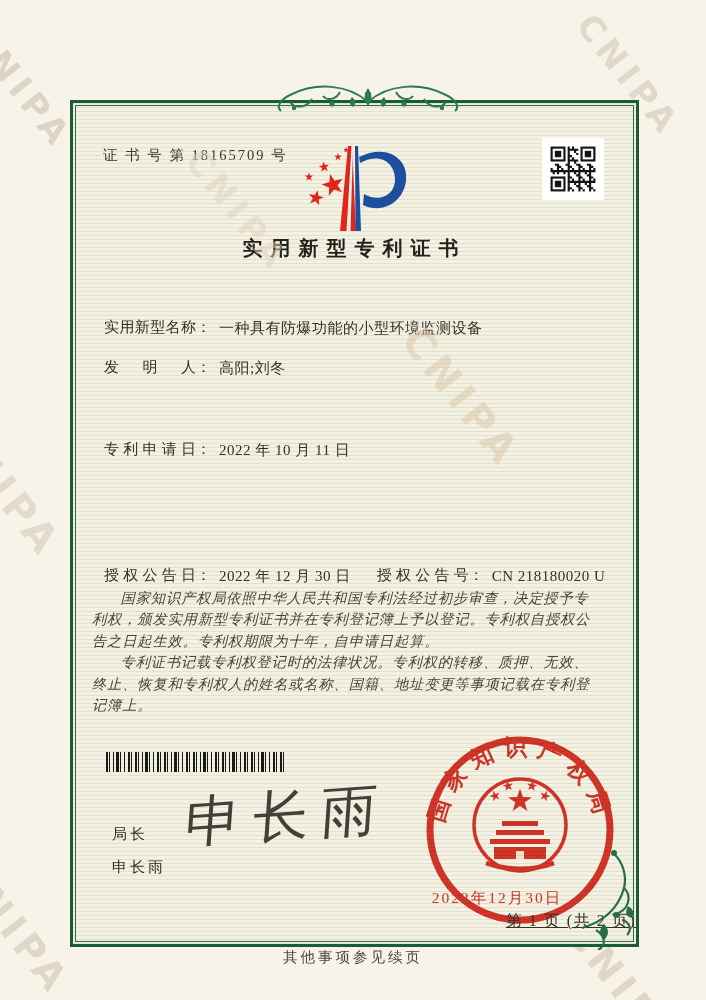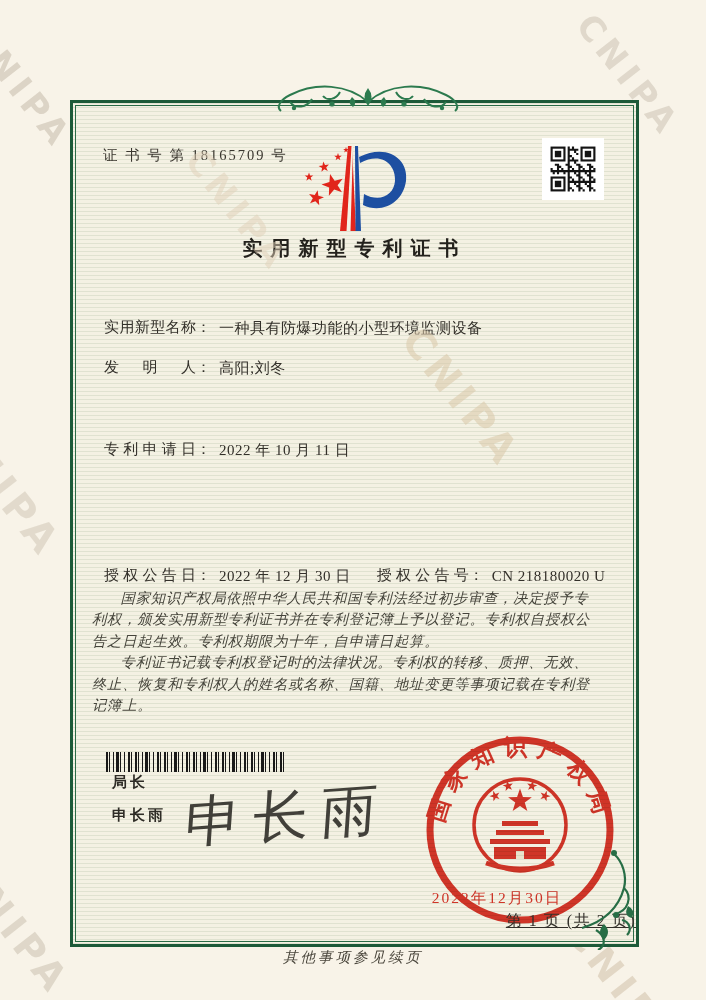--- a/index.html
+++ b/index.html
@@ -41,29 +41,29 @@
   .g2{margin-left:26px;}
   .paras{position:absolute;left:19px;top:485px;width:508px;color:#45443b;}
   .paras p{margin:0;font-size:14.3px;line-height:21.4px;text-indent:2em;
            letter-spacing:.8px;font-style:italic;}
   .barcode{position:absolute;left:33px;top:649px;width:180px;height:20px;
      background:repeating-linear-gradient(90deg,
        #191919 0 2px,transparent 2px 3px,#191919 3px 4px,transparent 4px 7px,
        #191919 7px 8px,transparent 8px 10px,#191919 10px 13px,transparent 13px 14px,
        #191919 14px 15px,transparent 15px 18px,#191919 18px 19px,transparent 19px 22px,
        #191919 22px 24px,transparent 24px 25px,#191919 25px 26px,transparent 26px 29px);}
-  .signer{position:absolute;left:39px;top:670px;font-size:15px;color:#2e2c26;letter-spacing:3px;font-weight:bold;}
+  .signer{position:absolute;left:39px;top:722px;font-size:15px;color:#2e2c26;letter-spacing:3px;}
   .signer div{margin-bottom:14px;}
   .sig-script{position:absolute;left:112px;top:676px;font-size:56px;color:#33322c;
       letter-spacing:12px;transform:rotate(-4deg) skewX(-8deg);opacity:.92;white-space:nowrap;}
   .seal{position:absolute;left:347px;top:630px;mix-blend-mode:multiply;opacity:.93;}
   .page-info{position:absolute;left:0;top:808px;width:100%;text-align:right;
       font-size:16px;color:#33302a;letter-spacing:1.5px;text-decoration:underline;}
   .footer-note{position:absolute;left:0;top:948px;width:100%;text-align:center;z-index:3;
-      font-size:14.5px;color:#4a463c;letter-spacing:3px;font-style:italic;}
+      font-size:14.5px;color:#4a463c;letter-spacing:3px;}
 </style>
 </head>
 <body>
 
 <span class="wm wmA">CNIPA</span>
 <span class="wm wmB">CNIPA</span>
 <span class="wm wmD">CNIPA</span>
 <span class="wm wmE">CNIPA</span>
 <span class="wm wmF">CNIPA</span>
 

